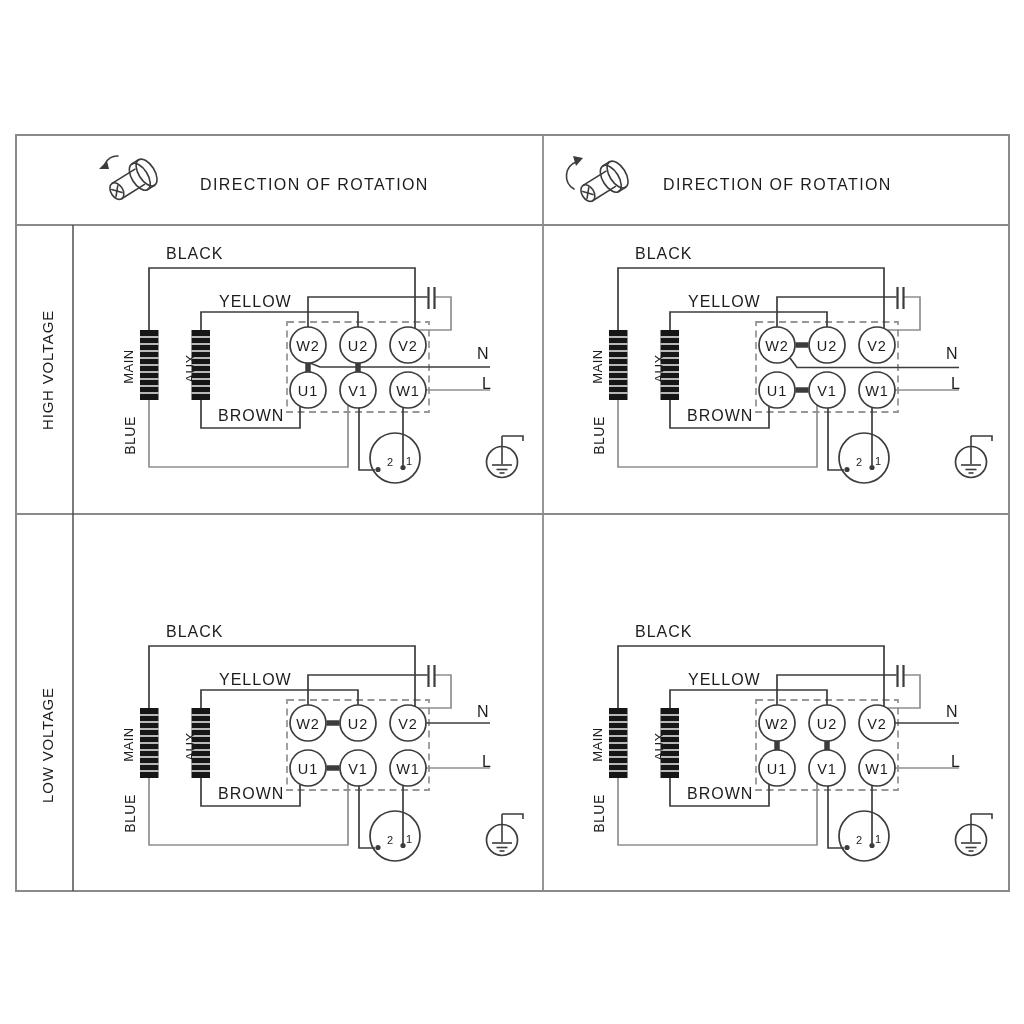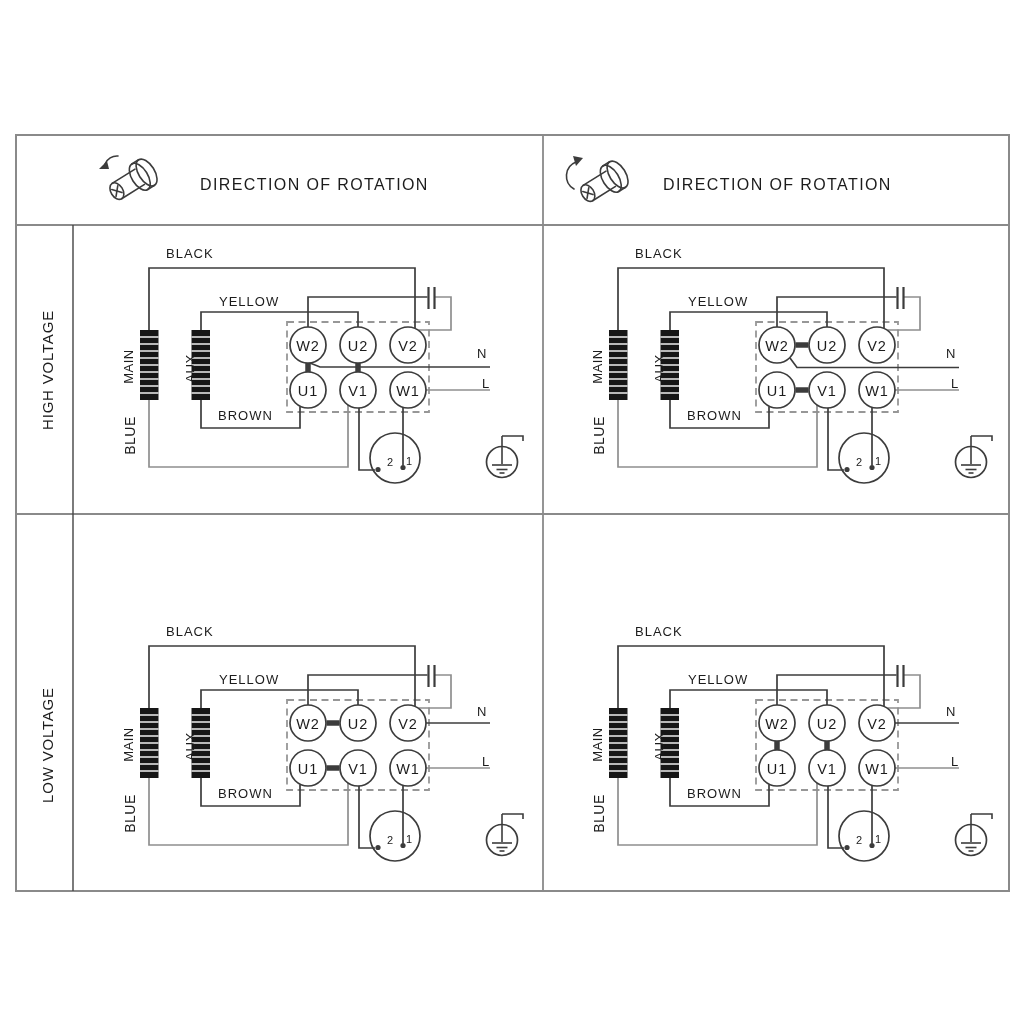--- a/index.html
+++ b/index.html
@@ -8,21 +8,21 @@
   }
   html,body{margin:0;padding:0;background:var(--bg);}
   .canvas{
     position:relative;width:1024px;height:1024px;background:var(--bg);
     font-family:"Liberation Sans","DejaVu Sans",sans-serif;color:var(--text);
     overflow:hidden;
   }
   svg{position:absolute;left:0;top:0;overflow:visible;}
   .quadrant{position:absolute;width:560px;height:520px;}
   .lbl{
-    position:absolute;font-size:13px;line-height:15px;letter-spacing:1px;
+    position:absolute;font-size:16px;line-height:15px;letter-spacing:1px;
     white-space:nowrap;color:var(--text);text-align:center;
   }
   .rot{
     transform:rotate(-90deg);transform-origin:center center;
     text-align:center;height:15px;
   }
   .sm{font-size:13px;line-height:13px;letter-spacing:0.5px;}
   .row-label{font-size:15px;letter-spacing:0.8px;height:16px;line-height:16px;}
   .header-title{
     position:absolute;font-size:16px;line-height:17px;letter-spacing:1.4px;

